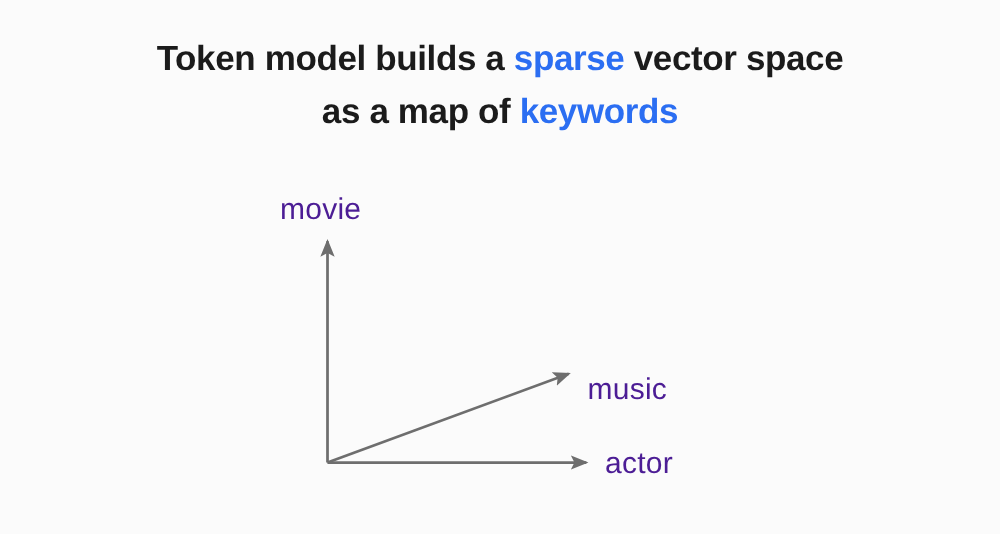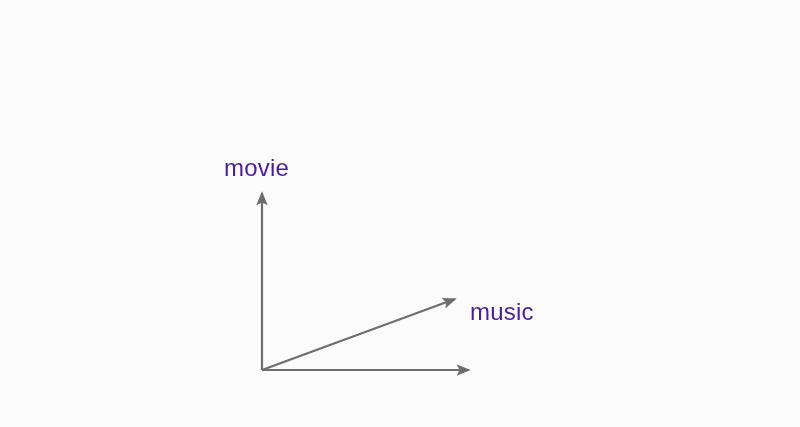--- a/index.html
+++ b/index.html
@@ -79,20 +79,22 @@
     left: 484px;
     top: 237px;
   }
 </style>
 </head>
 <body>
 
 <div id="slide">
 
   <div id="title-block">
+    <span class="line"><span>Token model builds a </span><span class="hl">sparse</span><span> vector space</span></span>
+    <span class="line"><span>as a map of </span><span class="hl">keywords</span></span>
   </div>
 
   <div id="diagram">
 
     <svg id="axes-svg" viewBox="0 0 800 307">
       <defs>
         <marker id="arrowhead" markerWidth="7" markerHeight="7" refX="5.6" refY="3" orient="auto" markerUnits="strokeWidth">
           <path d="M0,0.4 L6.4,3 L0,5.6 L1.3,3 Z" fill="#6e6e6e"></path>
         </marker>
       </defs>
@@ -101,15 +103,16 @@
 
       <line x1="262" y1="250" x2="455" y2="179" stroke="#6e6e6e" stroke-width="2.2" marker-end="url(#arrowhead)"></line>
 
       <line x1="262" y1="250" x2="469" y2="250" stroke="#6e6e6e" stroke-width="2.2" marker-end="url(#arrowhead)"></line>
     </svg>
 
     <div class="axis-label" id="label-movie">movie</div>
 
     <div class="axis-label" id="label-music">music</div>
 
+    <div class="axis-label" id="label-actor">actor</div>
 
   </div>
 </div>
 
 </body></html>

